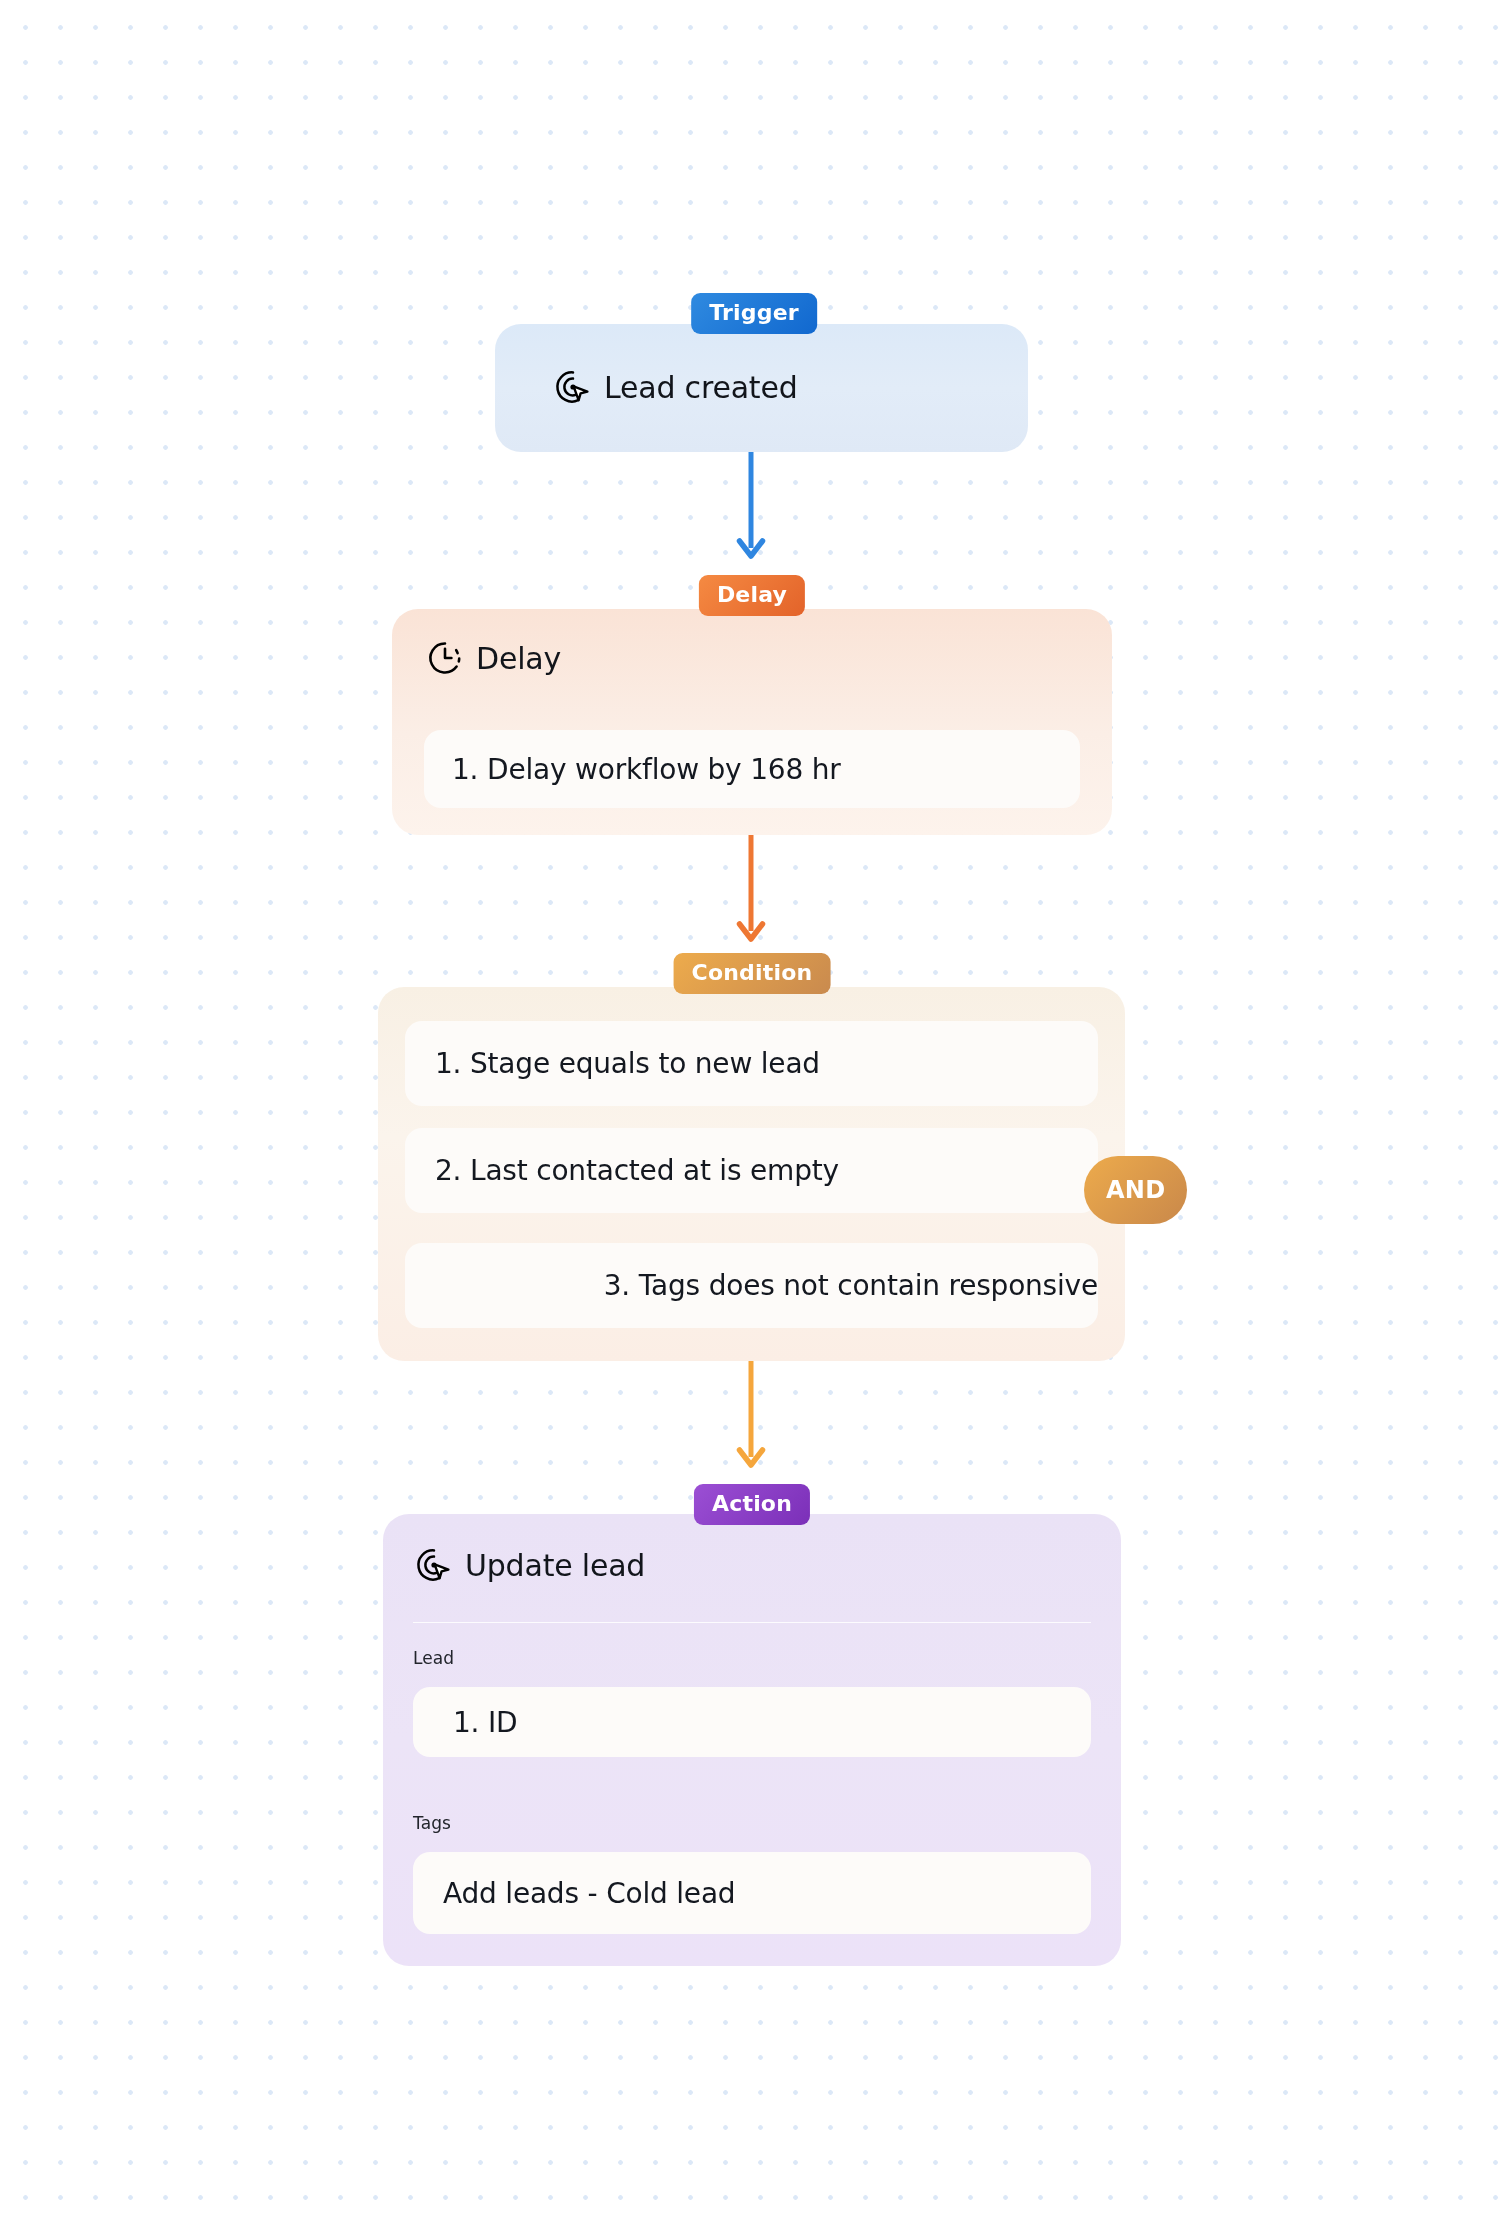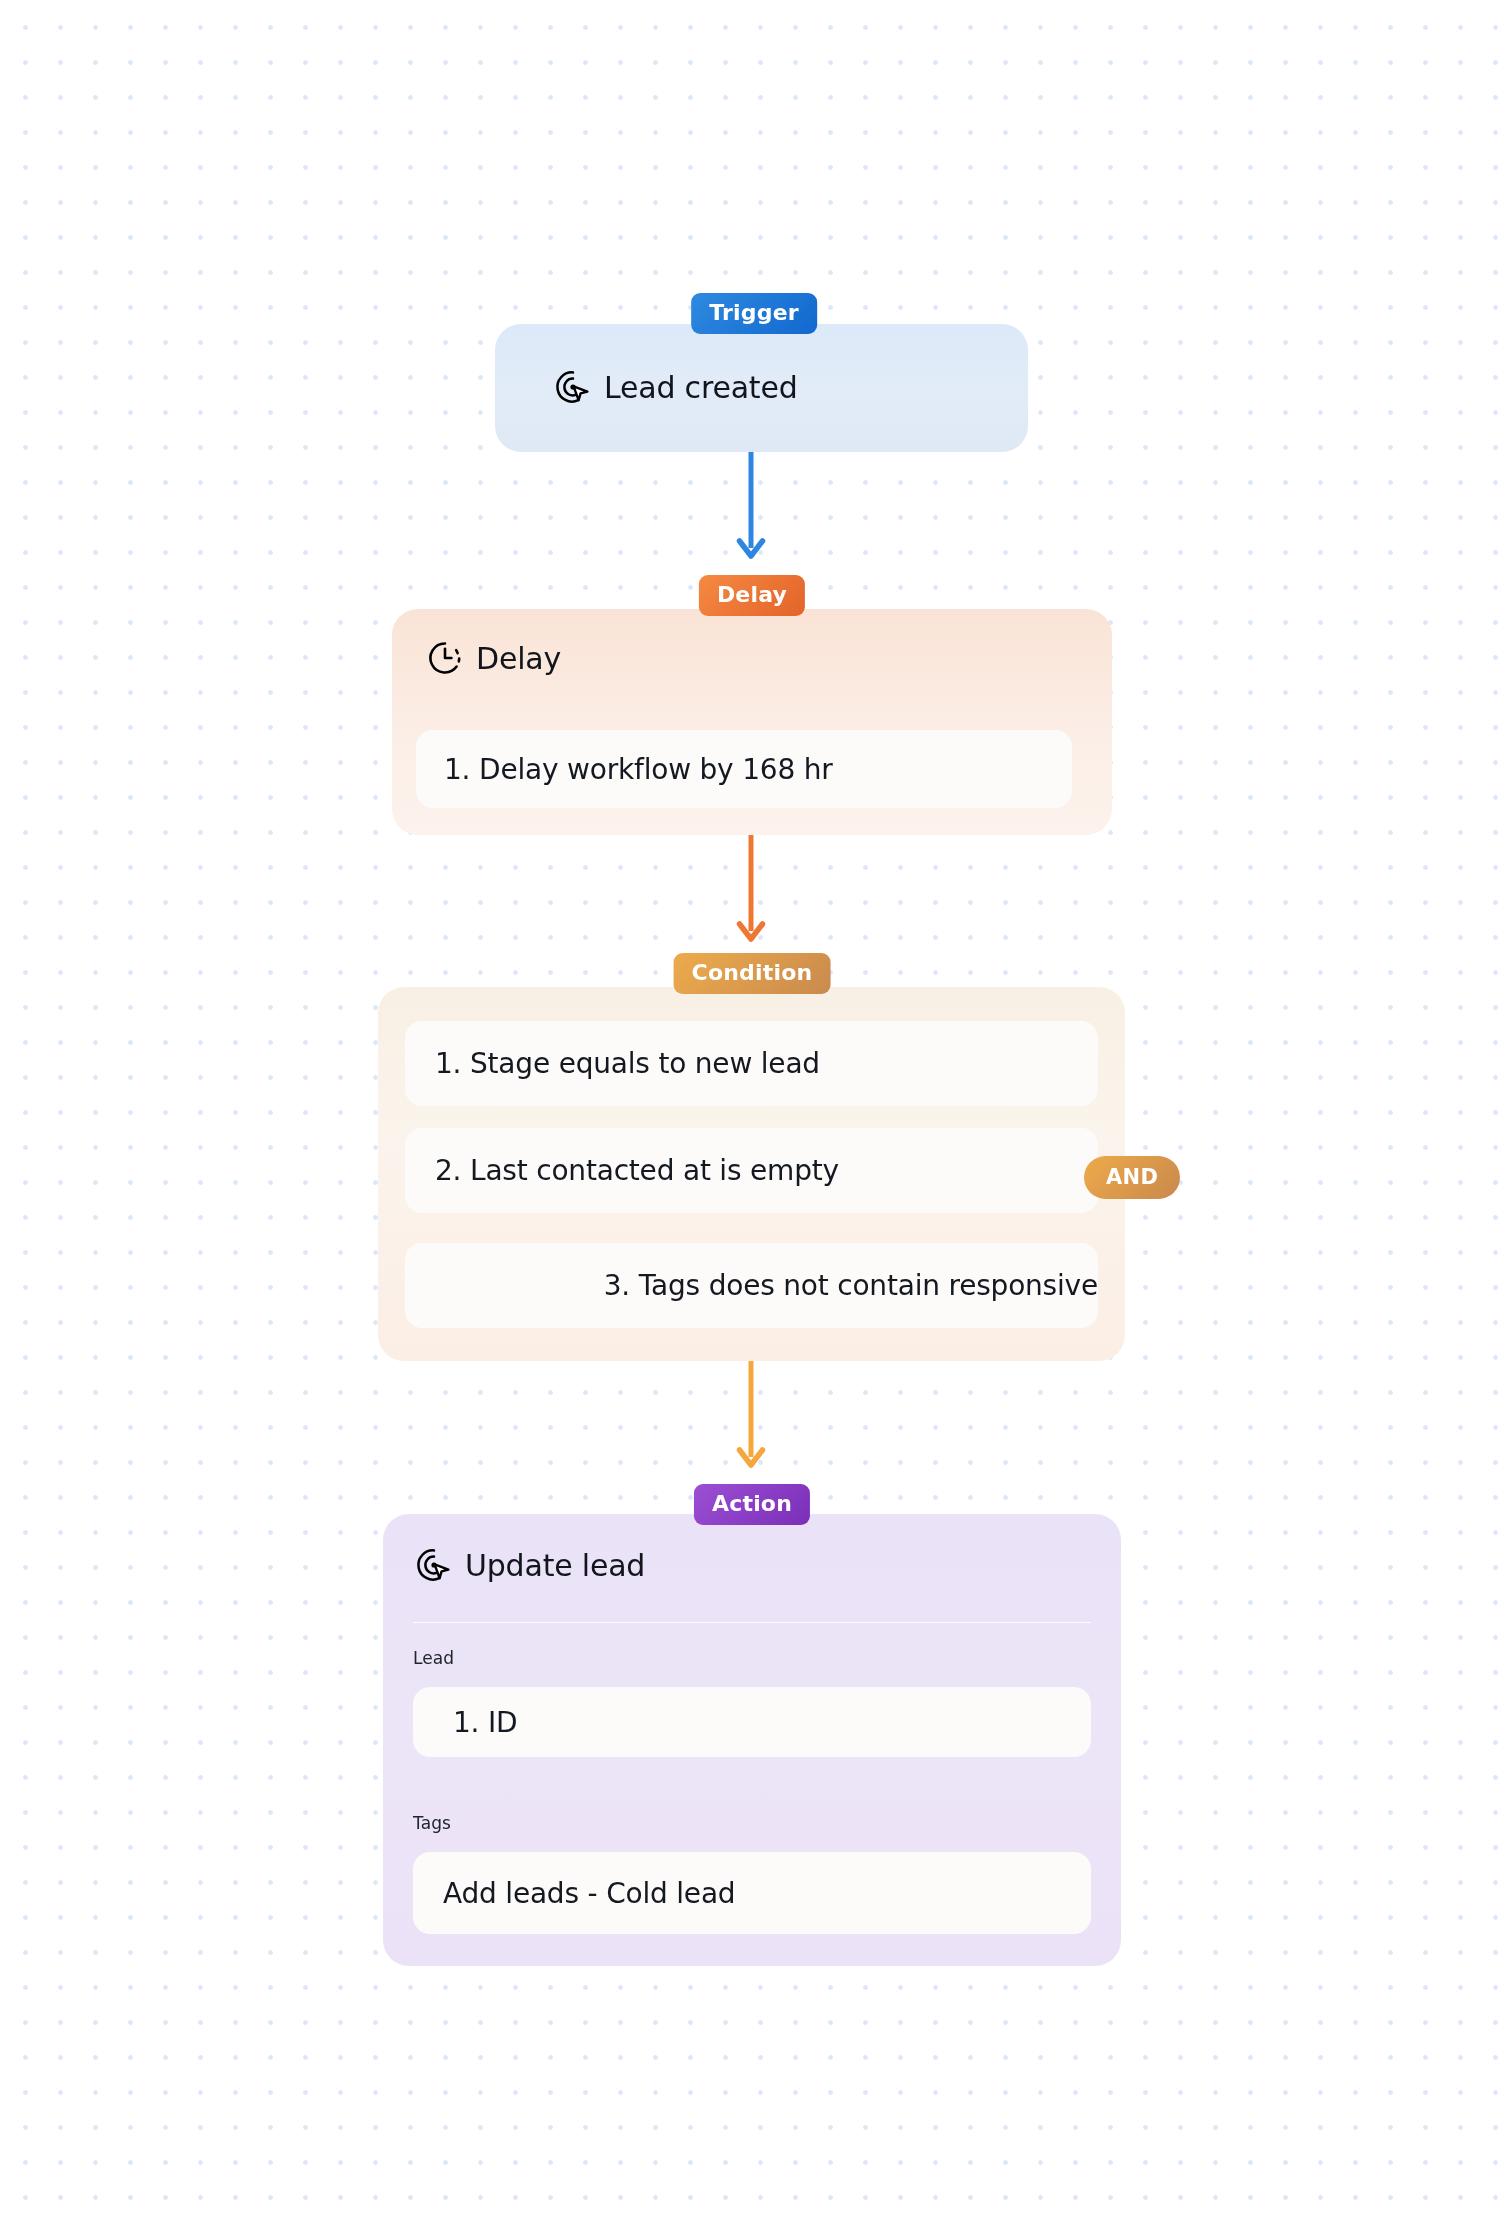--- a/index.html
+++ b/index.html
@@ -96,24 +96,24 @@
     font-size: 28px;
     color: #141820;
     letter-spacing: -0.2px;
   }
 
   
   .and-pill {
     position: absolute;
     background: linear-gradient(135deg, #edab4c 0%, #c9884a 100%);
     color: #ffffff;
-    font-size: 21px;
+    font-size: 24px;
     font-weight: bold;
     border-radius: 999px;
-    padding: 11px 22px;
+    padding: 22px 22px;
     line-height: 1;
     z-index: 6;
     letter-spacing: 0.3px;
   }
 
   
   .field-label {
     font-size: 17px;
     color: #22252c;
     letter-spacing: 0.1px;
@@ -167,21 +167,21 @@
           <svg width="38" height="38" viewBox="0 0 38 38" fill="none">
             <path d="M19 4.5 A14.5 14.5 0 1 0 30.6 27.6" stroke="#000" stroke-width="2.6" stroke-linecap="round" fill="none"></path>
             <path d="M32.8 22.4 A14.5 14.5 0 0 0 33.2 19.6" stroke="#000" stroke-width="2.6" stroke-linecap="round" fill="none"></path>
             <path d="M31.6 14.2 A14.5 14.5 0 0 0 30.2 11.2" stroke="#000" stroke-width="2.6" stroke-linecap="round" fill="none"></path>
             <path d="M19 9.8 V19 H25.4" stroke="#000" stroke-width="2.6" stroke-linecap="round" stroke-linejoin="round" fill="none"></path>
           </svg>
         </div>
         <div class="card-title">Delay</div>
       </div>
 
-      <div class="row" style="position:absolute; left:24px; top:121px; width:656px; height:78px; padding-left:28px;">
+      <div class="row" style="position:absolute; left:32px; top:121px; width:656px; height:78px; padding-left:28px;">
         <span>1. Delay workflow by 168 hr</span>
       </div>
     </div>
   </div>
 
   <div class="connector" style="left:736px; top:789px;">
     <svg width="30" height="116" viewBox="0 0 30 116" fill="none">
       <path d="M15 0 V96" stroke="#ee7733" stroke-width="5"></path>
       <path d="M3.5 89 L15 104 L26.5 89" stroke="#ee7733" stroke-width="5.5" fill="none" stroke-linecap="round" stroke-linejoin="round"></path>
     </svg>

